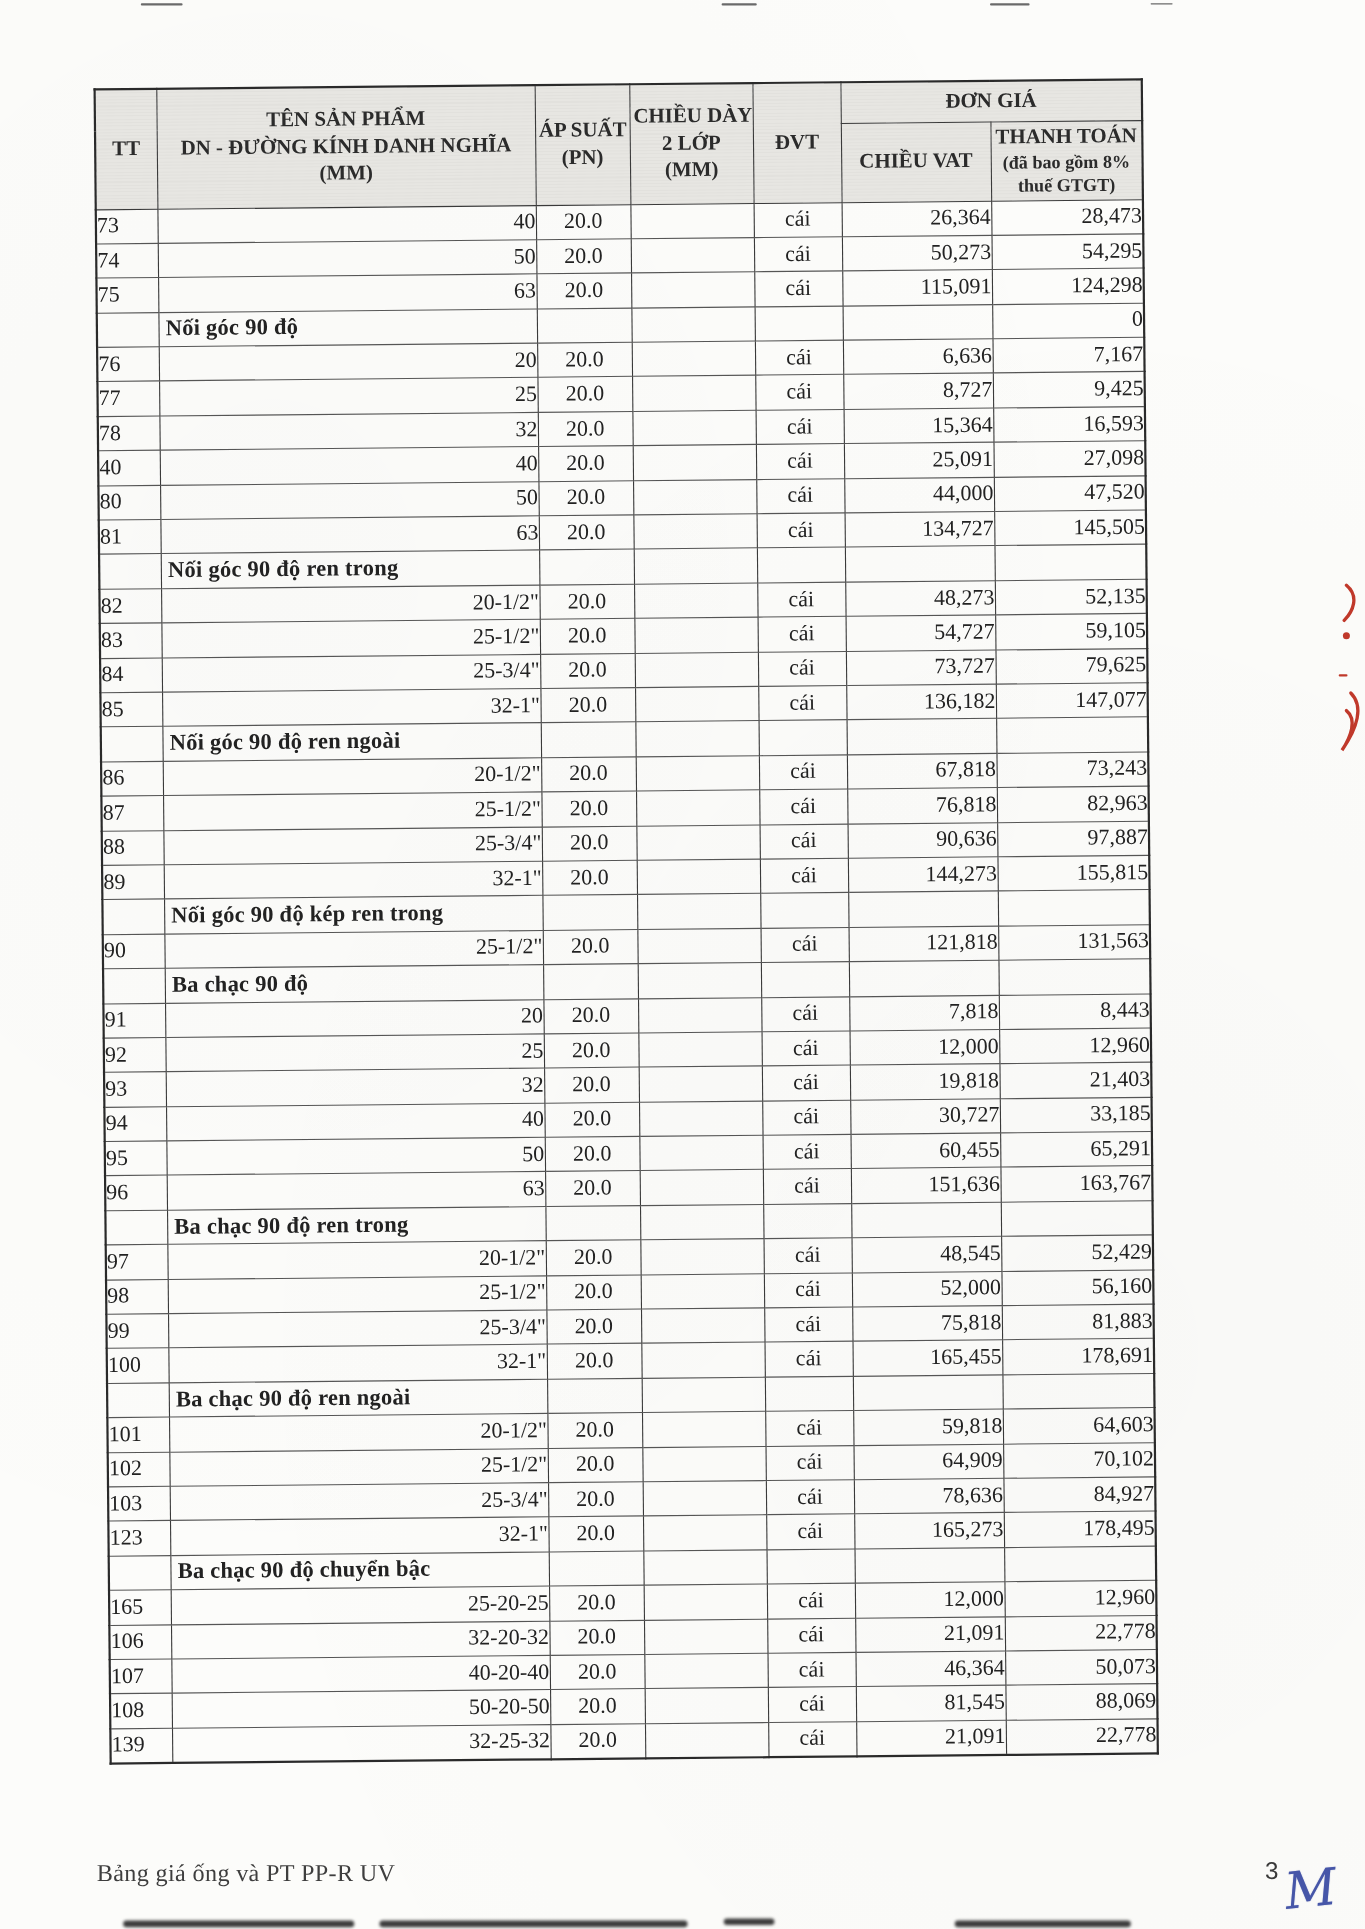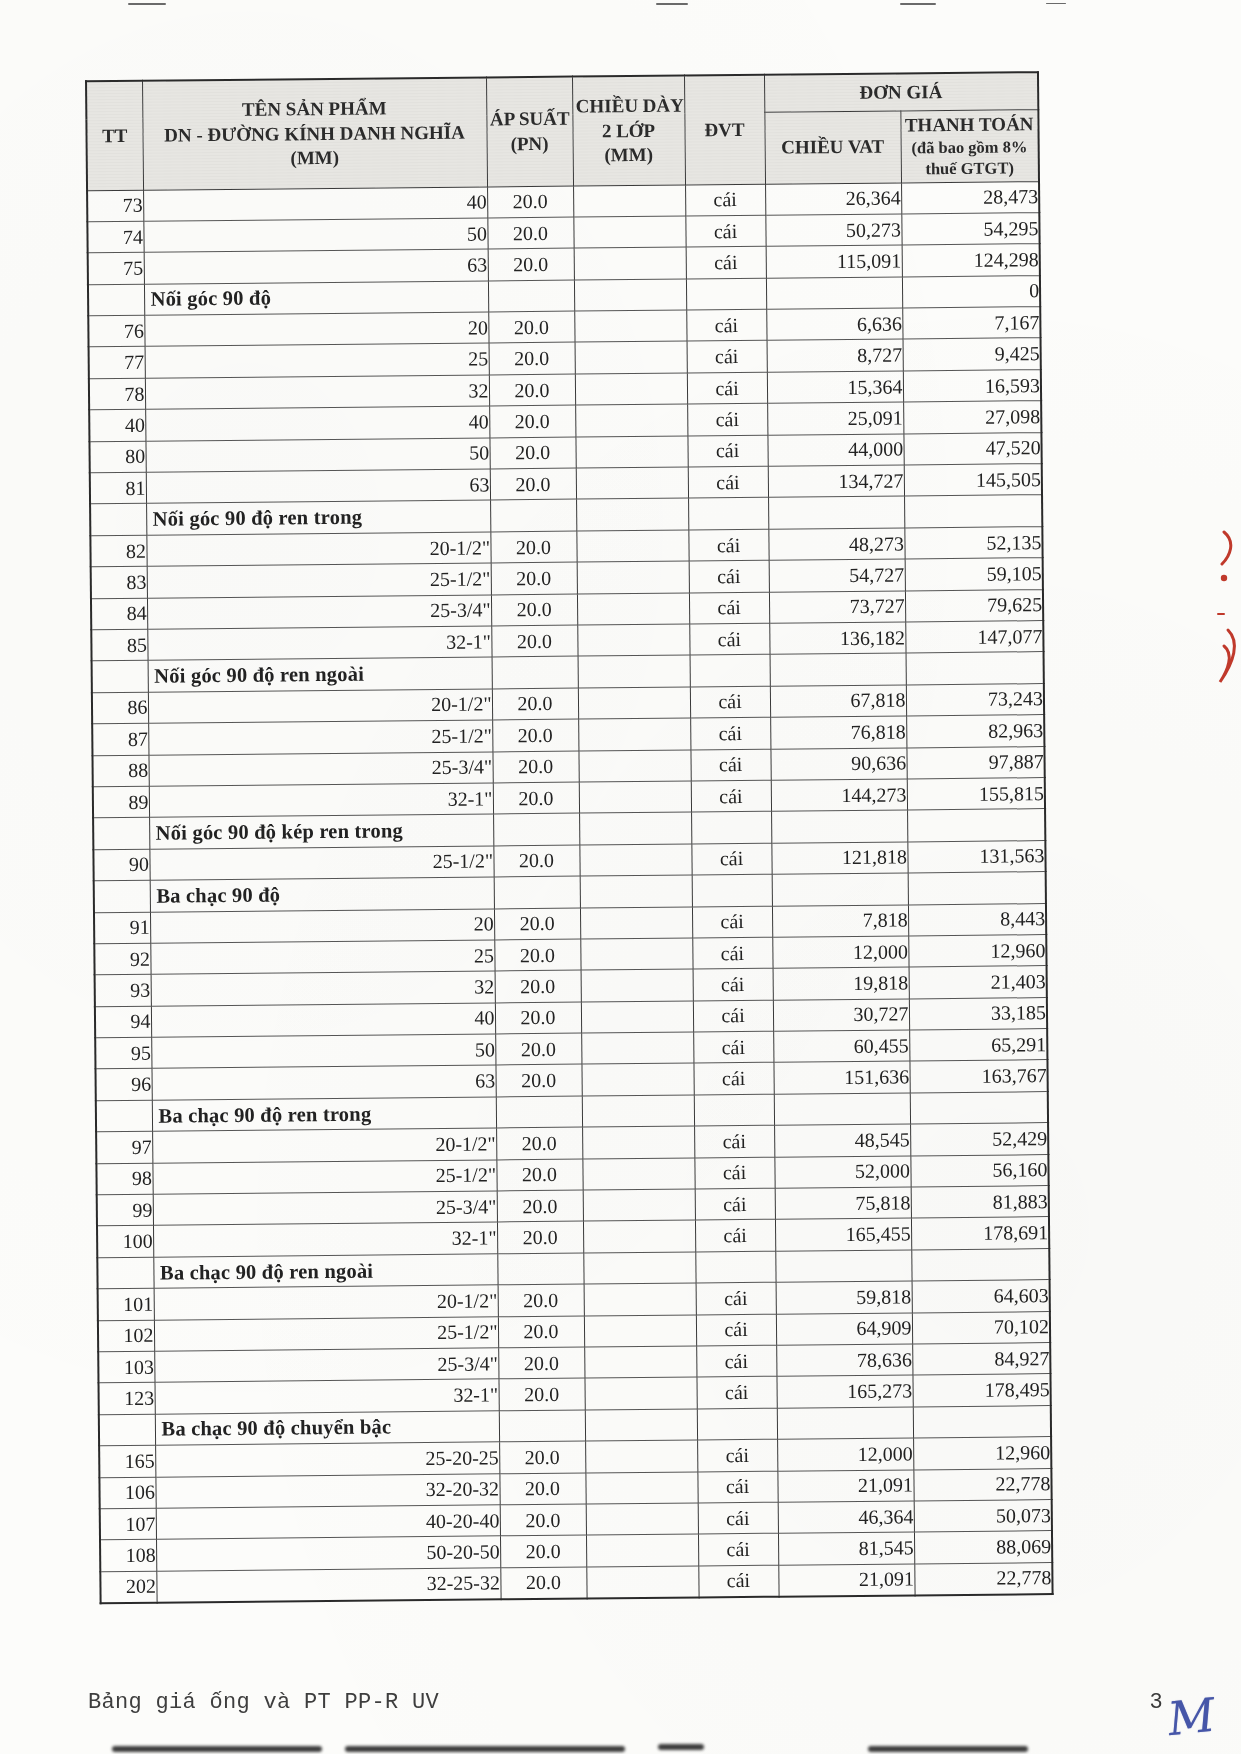--- a/index.html
+++ b/index.html
@@ -38,32 +38,32 @@
     color:#2b2b2b;text-align:center;vertical-align:middle;
     padding:2px 3px;
   }
   .price-table thead .price-group-row th{height:32px;}
   .price-table thead .sub-small{font-size:16.5px;font-weight:bold;display:block;}
   .price-table tbody td{
     height:30.4px;font-size:20px;color:#222;
     border-top:1px solid #555;border-bottom:1px solid #555;
     padding:0;
   }
-  td.tt{text-align:right;}
+  td.tt{text-align:left;}
   td.name{text-align:right;padding-right:9px;}
   td.name.section{text-align:left;padding-left:6px;font-weight:bold;font-size:20.5px;letter-spacing:0.2px;}
   td.pn{text-align:center;}
   td.unit{text-align:center;font-size:19px;}
   td.before{text-align:right;padding-right:16px;}
   td.pay{text-align:right;padding-right:10px;}
   .hdr-line{display:block;}
 
   .footer-title{
     position:absolute;left:88px;top:1690px;
-    font-family:Liberation Mono, monospace;
+    font-family:Liberation Serif, serif;
     font-size:22px;color:#3e3e3e;letter-spacing:0.3px;
   }
   .page-number{
     position:absolute;left:1150px;top:1688px;
     font-family:"Liberation Sans", sans-serif;
     font-size:22px;color:#3a3a3a;
   }
   .handwritten-mark{
     position:absolute;left:1168px;top:1694px;
     font-style:italic;font-size:46px;line-height:1;
@@ -523,21 +523,21 @@
         <tr>
           <td class="tt">108</td>
           <td class="name">50-20-50</td>
           <td class="pn">20.0</td>
           <td class="thick"></td>
           <td class="unit">cái</td>
           <td class="before">81,545</td>
           <td class="pay">88,069</td>
         </tr>
         <tr>
-          <td class="tt">202</td>
+          <td class="tt">139</td>
           <td class="name">32-25-32</td>
           <td class="pn">20.0</td>
           <td class="thick"></td>
           <td class="unit">cái</td>
           <td class="before">21,091</td>
           <td class="pay">22,778</td>
         </tr>
       </tbody>
   </table>
 </div>

